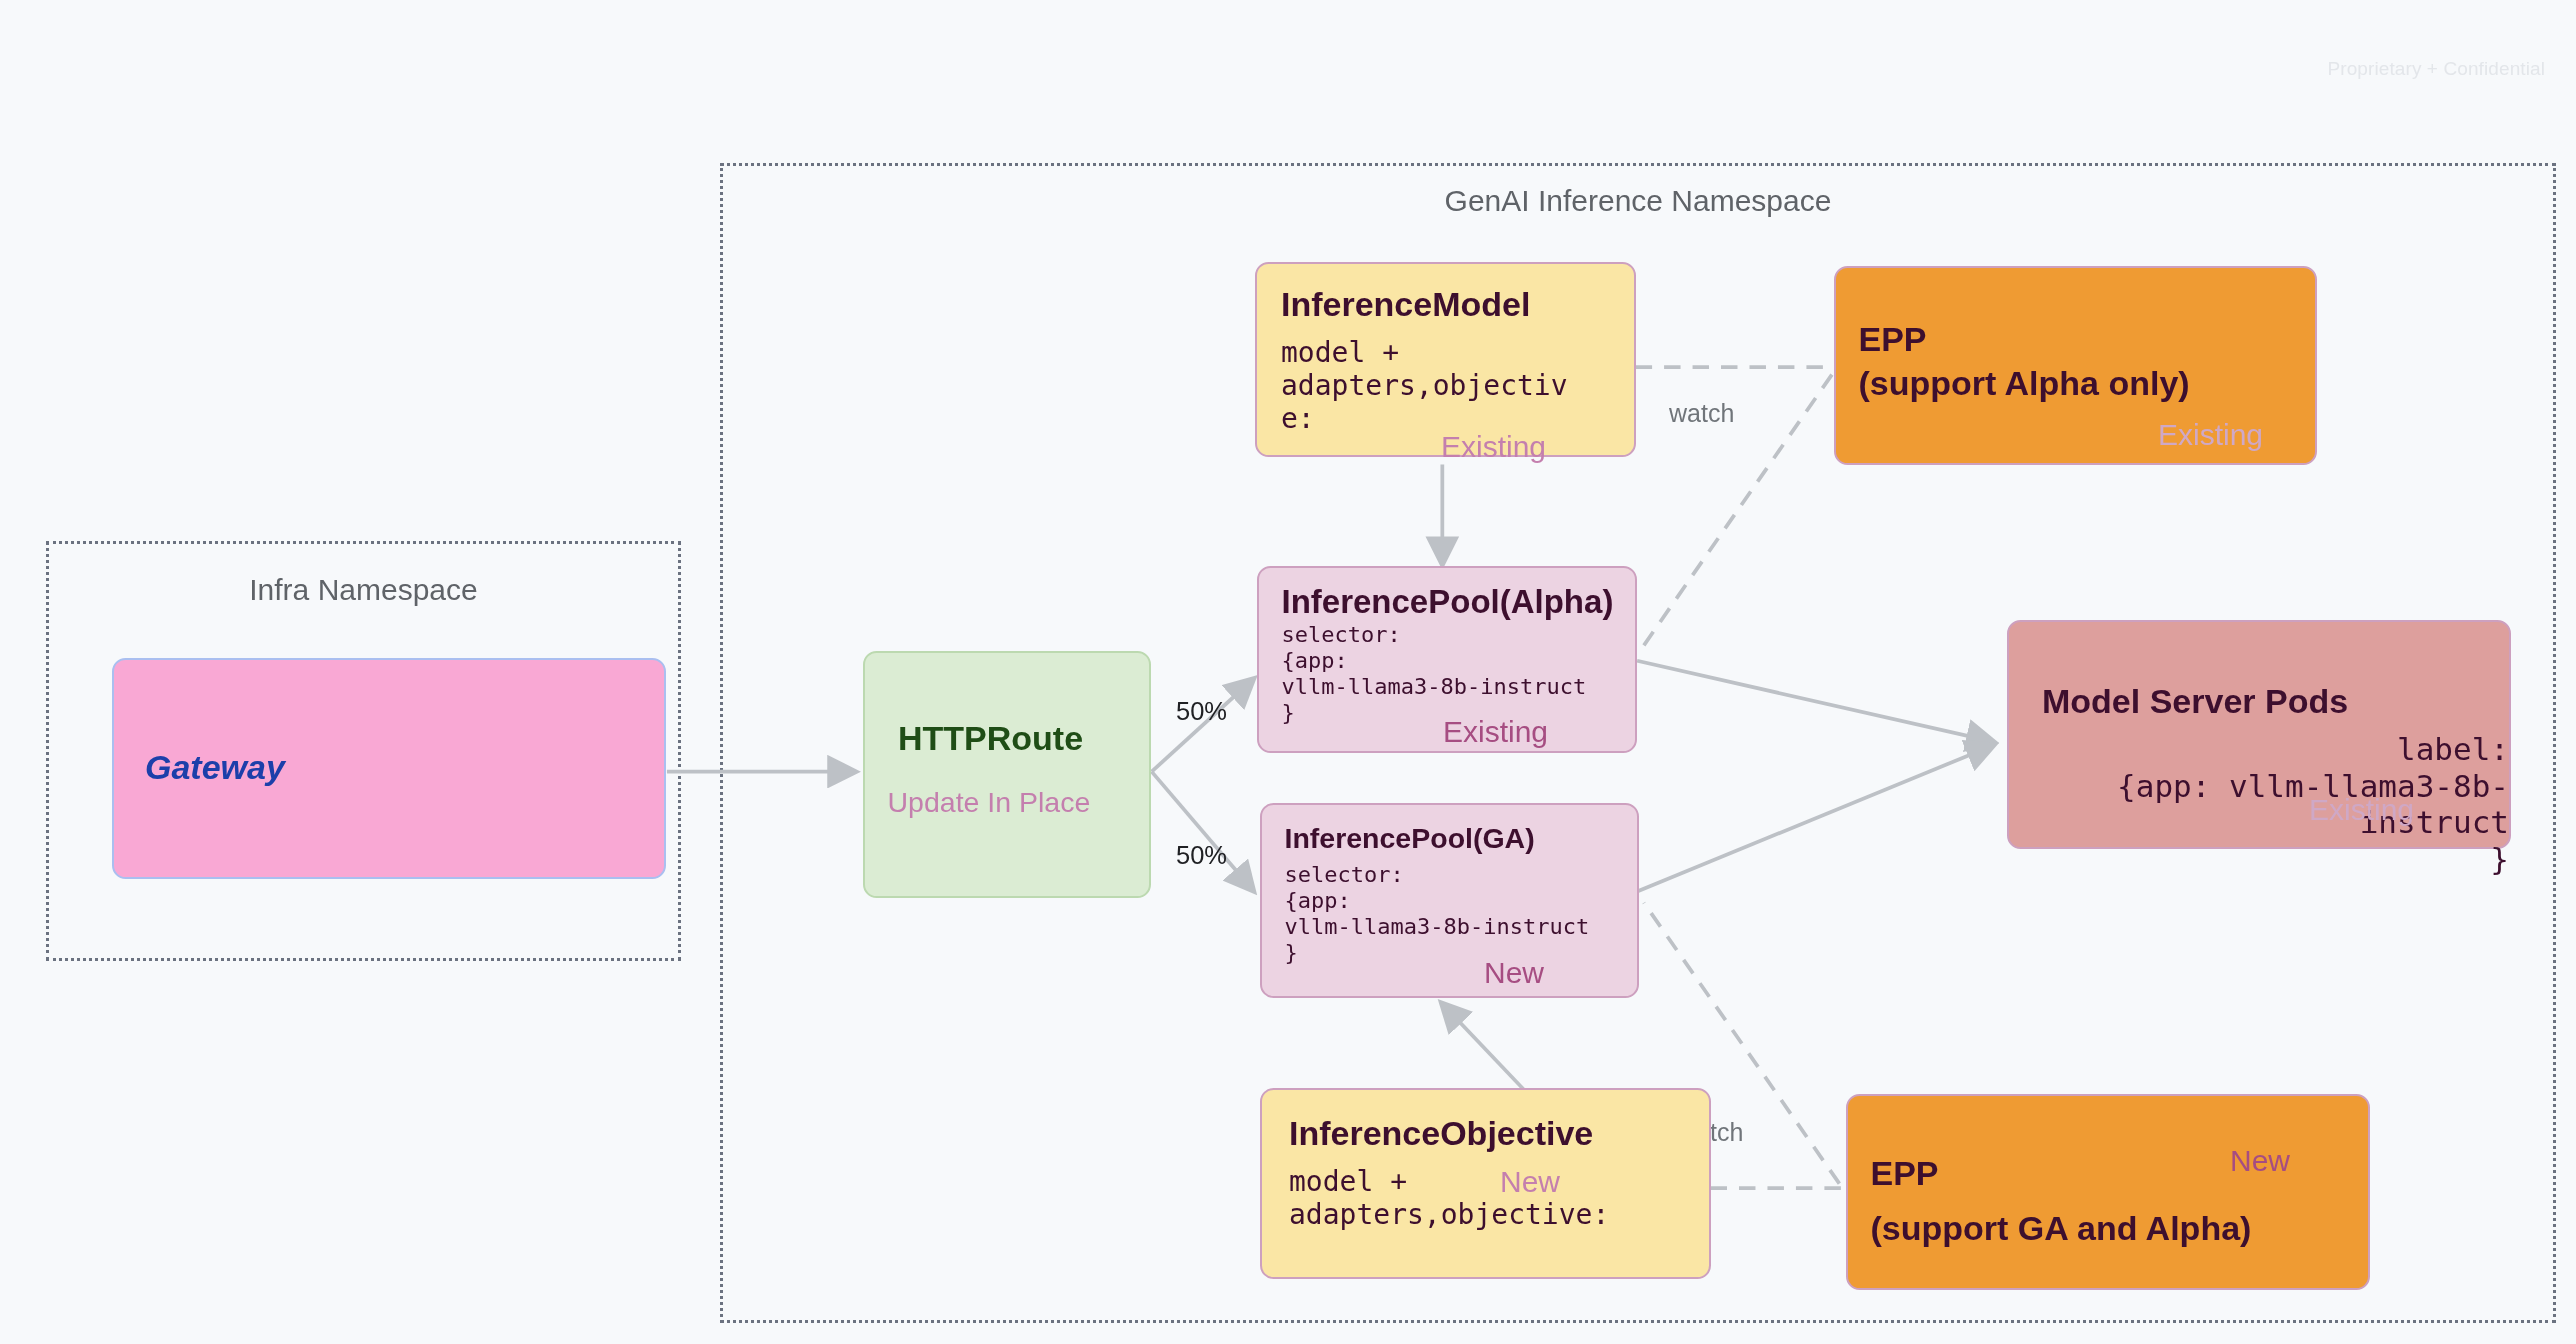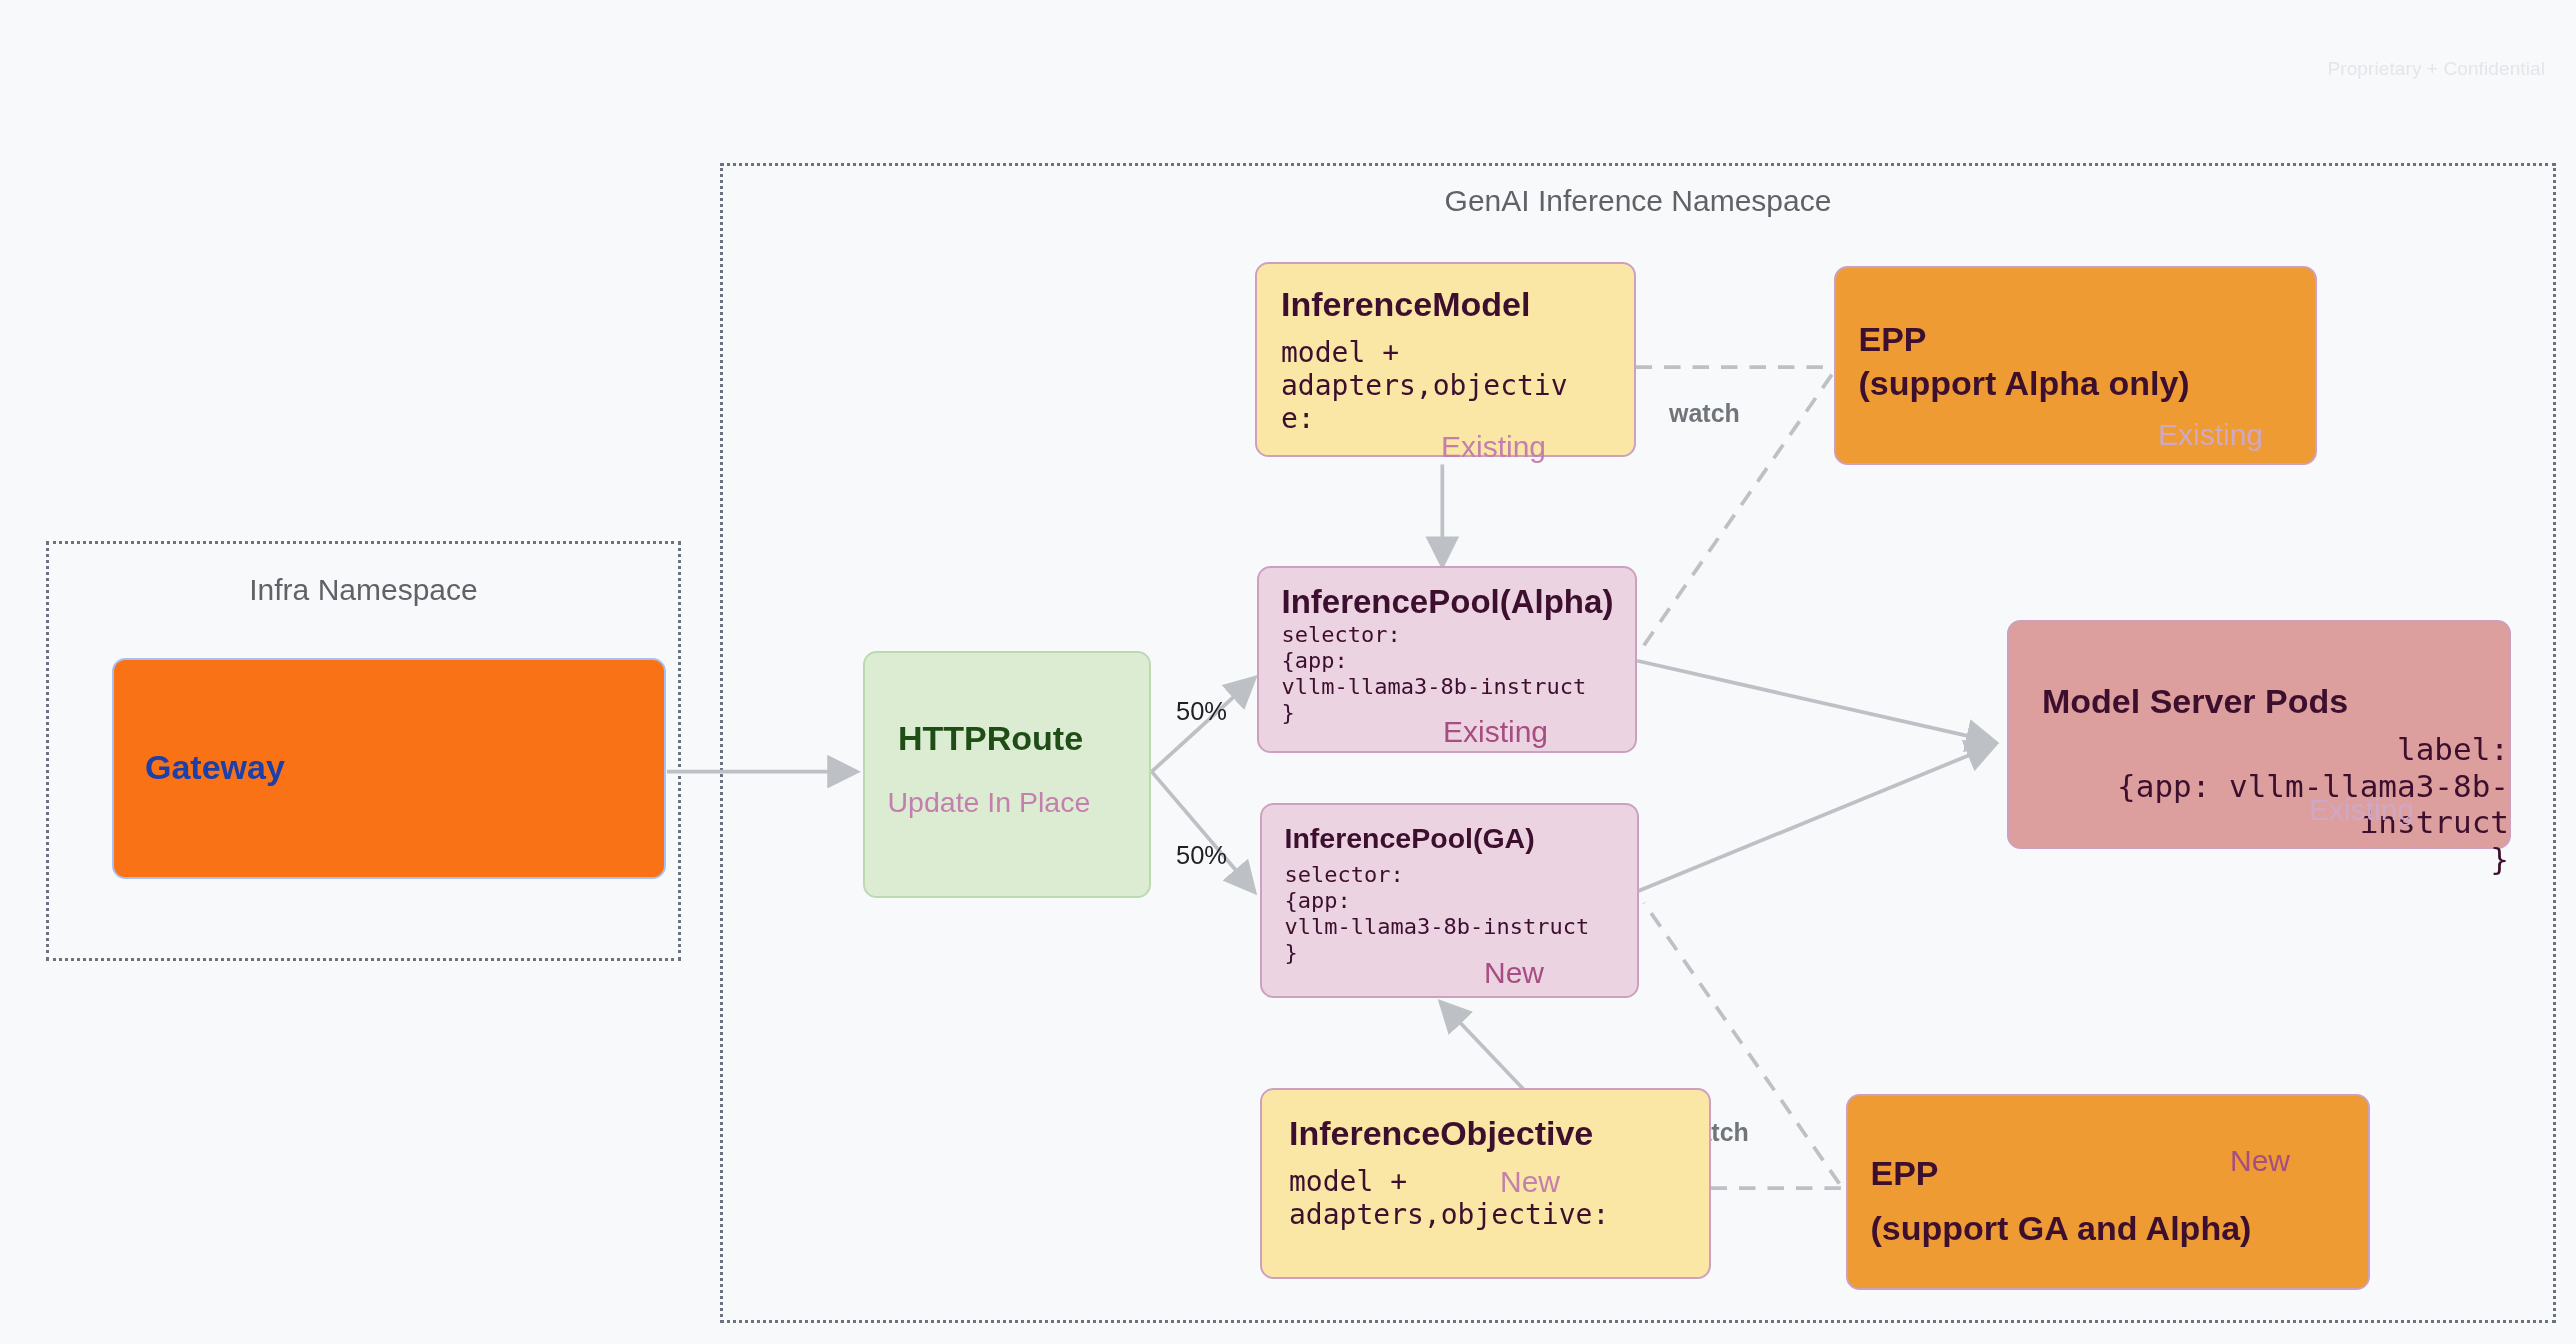--- a/index.html
+++ b/index.html
@@ -50,21 +50,21 @@
     color:#3d0f2e;
     white-space:pre-line;
     line-height:1.18;
   }
   .tag{
     position:absolute;
     white-space:nowrap;
   }
 
   
-  .n-gateway{background:#f97316;border-color:#aabff0;}
+  .n-gateway{background:#f9a8d4;border-color:#aabff0;font-style:italic;}
   .n-httproute{background:#dbecd3;border-color:#bcd9b0;padding-left:32px;}
   .n-model{background:#fae6a5;}
   .n-objective{background:#fae6a5;}
   .n-poolA{background:#ecd3e2;}
   .n-poolG{background:#ecd3e2;}
   .n-epp{background:#ef9b33;}
   .n-pods{background:#dd9f9d;}
 
   
   .t-gateway{color:#1c3faa;}
@@ -75,21 +75,21 @@
 
   
   svg.links{position:absolute;left:0;top:0;width:2576px;height:1344px;pointer-events:none;}
 
   .edge-label{
     position:absolute;
     font-size:25.5px;color:#202124;white-space:nowrap;
   }
   .watch-label{
     position:absolute;
-    font-size:25px;color:#70757a;white-space:nowrap;font-weight:bold;
+    font-size:25px;color:#70757a;white-space:nowrap;
   }
 </style>
 </head>
 <body>
 
 <div id="stage">
 
   <div class="watermark">Proprietary + Confidential</div>
 
   <div class="ns" style="left:46px;top:541px;width:635px;height:420px;"></div>

